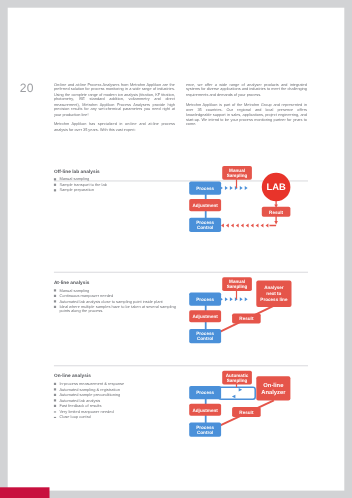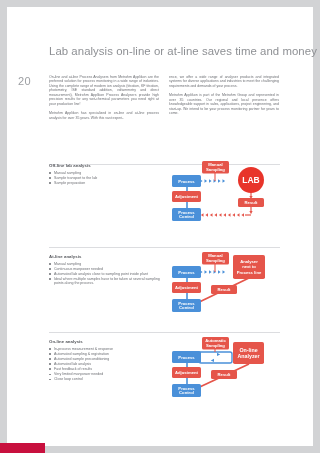--- a/index.html
+++ b/index.html
@@ -73,36 +73,35 @@
     width:45px;height:10px;background:#c8103e;
   }
 </style>
 </head>
 <body>
 
 <div class="page">
 
   <div class="page-number">20</div>
 
-  <div class="title">Lab analysis on-line or at-line saves time and money</div>
 
   <div class="intro">
     <div class="intro-col">
       <p>On-line and at-line Process Analysers from Metrohm Applikon are the preferred solution for process monitoring in a wide range of industries. Using the complete range of modern ion analysis (titration, KF titration, photometry, ISE standard addition, voltammetry and direct measurement), Metrohm Applikon Process Analysers provide high precision results for any wet-chemical parameters you need right at your production line!</p>
       <p>Metrohm Applikon has specialized in on-line and at-line process analysis for over 35 years. With this vast experi-</p>
     </div>
     <div class="intro-col">
       <p>ence, we offer a wide range of analyser products and integrated systems for diverse applications and industries to meet the challenging requirements and demands of your process.</p>
       <p>Metrohm Applikon is part of the Metrohm Group and represented in over 35 countries. Our regional and local presence offers knowledgeable support in sales, applications, project engineering, and start-up. We intend to be your process monitoring partner for years to come.</p>
     </div>
   </div>
 
   <div class="divider" style="top:157px"></div>
 
-  <div class="section" style="top:156px">
+  <div class="section" style="top:146px">
     <div class="sec-head">Off-line lab analysis</div>
     <ul class="sec-list">
       <li>Manual sampling</li>
       <li>Sample transport to the lab</li>
       <li>Sample preparation</li>
     </ul>
 
     <div class="diagram" style="top:-5px">
       <svg viewBox="0 0 113 66">
 

